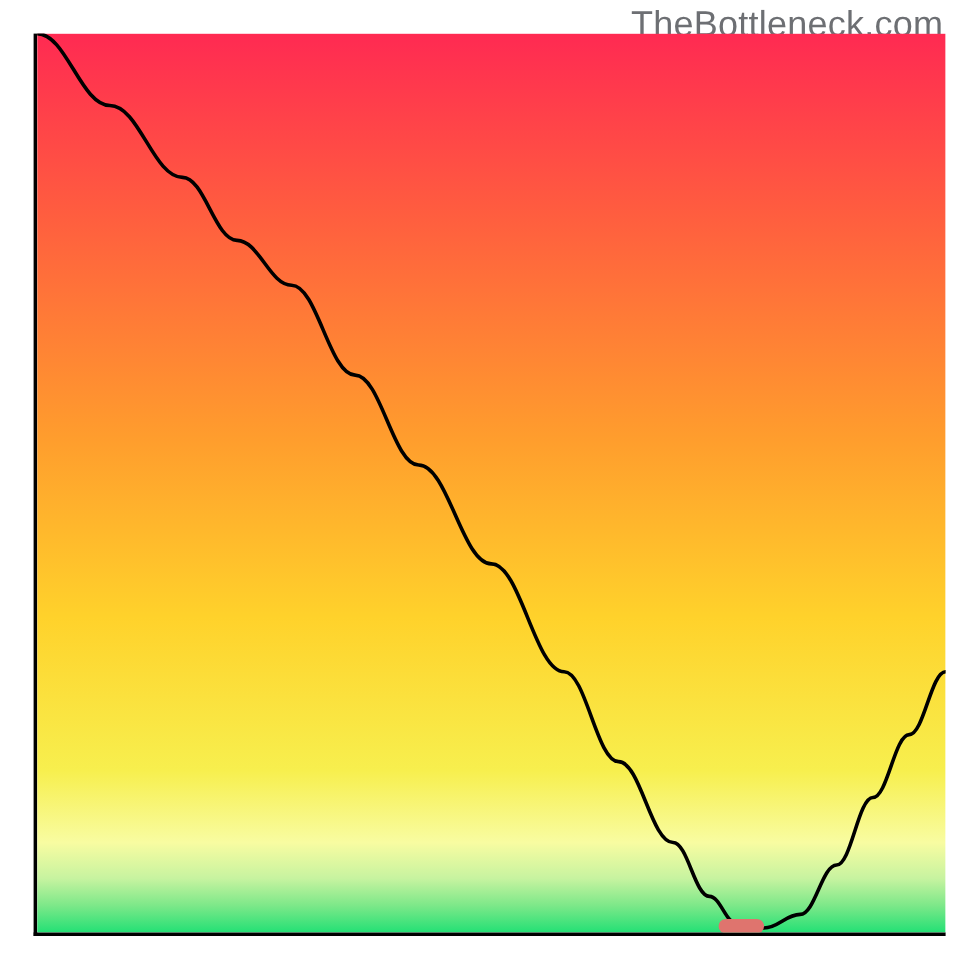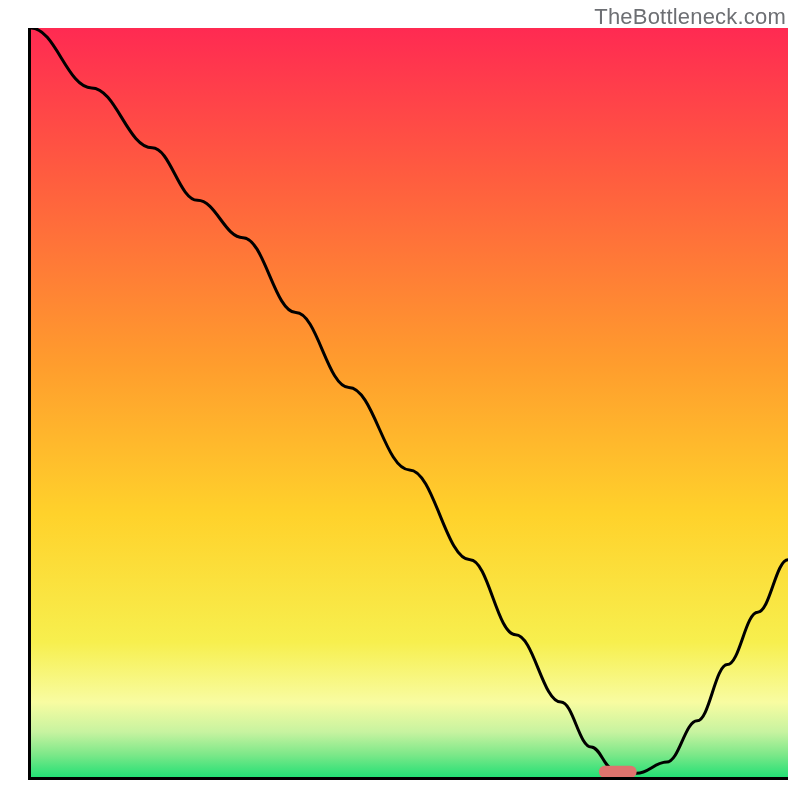--- a/index.html
+++ b/index.html
@@ -1,17 +1,17 @@
 <!DOCTYPE html>
 <html><head>
 <meta charset="utf-8">
 <style>
   html,body{margin:0;padding:0;width:800px;height:800px;overflow:hidden;font-family:Arial,Helvetica,sans-serif}
   .frame{position:absolute;left:28px;top:28px;right:12px;bottom:20px;border-left:3px solid #000;border-bottom:3px solid #000}
-  .watermark{position:absolute;top:4px;right:14px;color:#6d6f73;font-size:22px;letter-spacing:0.2px}
+  .watermark{position:absolute;top:4px;right:14px;color:#6d6f73;font-size:30px;letter-spacing:0.2px}
   svg{position:absolute;left:31px;top:28px}
 </style>
 </head>
 <body>
 
 <div class="watermark">TheBottleneck.com</div>
 <div class="frame"></div>
 
 <svg width="757" height="749">
   <defs>

